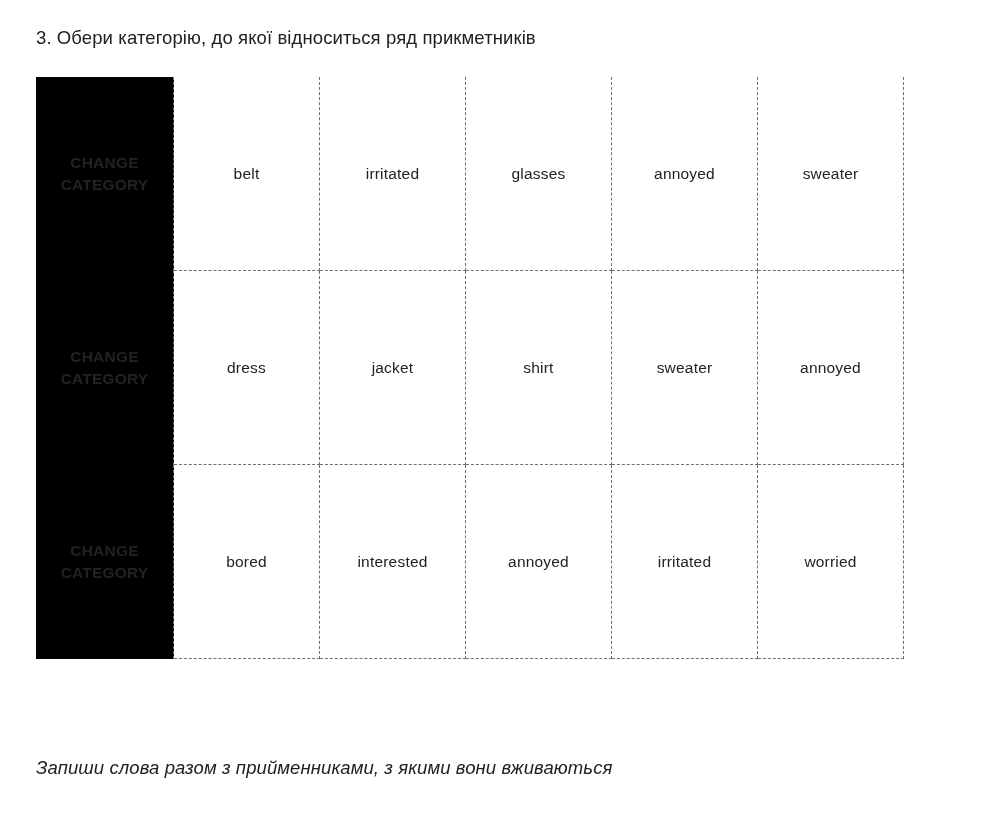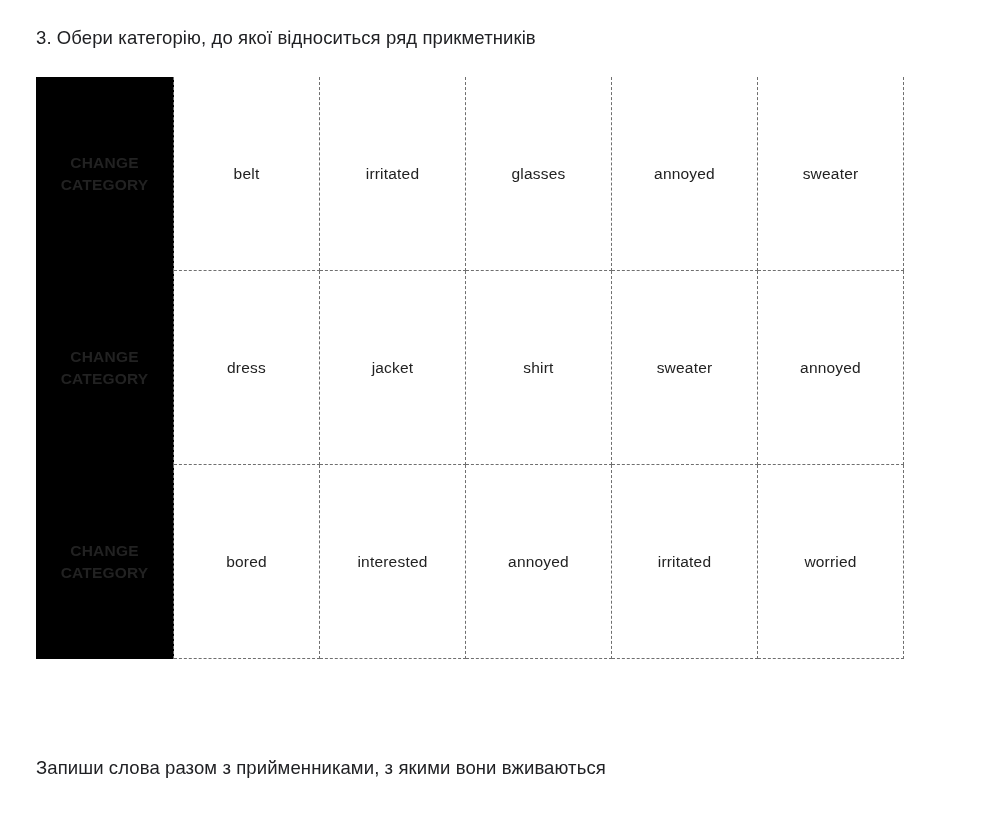--- a/index.html
+++ b/index.html
@@ -71,20 +71,21 @@
   .word-cell {
     width: 145px;
   }
   .footer-text {
     position: absolute;
     left: 36px;
     top: 757px;
     font-size: 18.5px;
     color: #202124;
     letter-spacing: 0.1px;
+    font-style: italic;
   }
 </style>
 </head>
 <body>
 
 <div class="page">
 
   <div class="question-title">3. Обери категорію, до якої відноситься ряд прикметників</div>
 
   <div class="grid-wrap">

